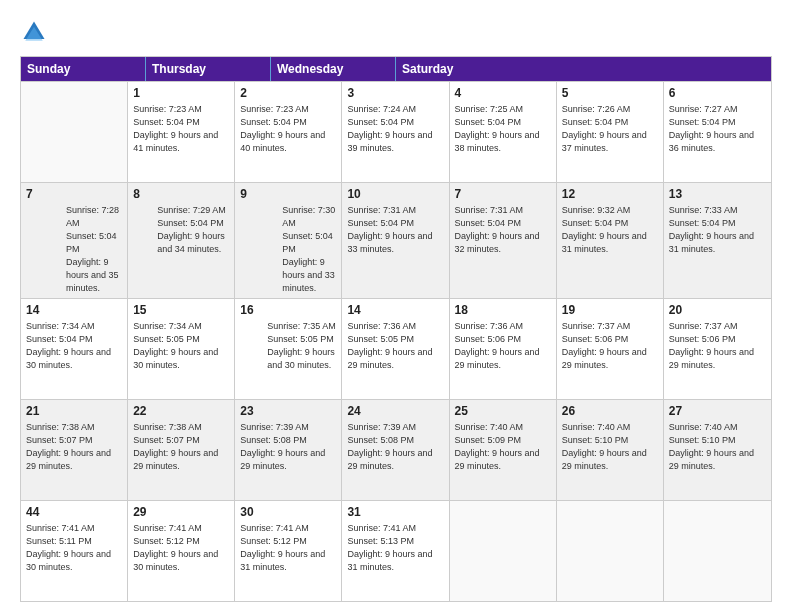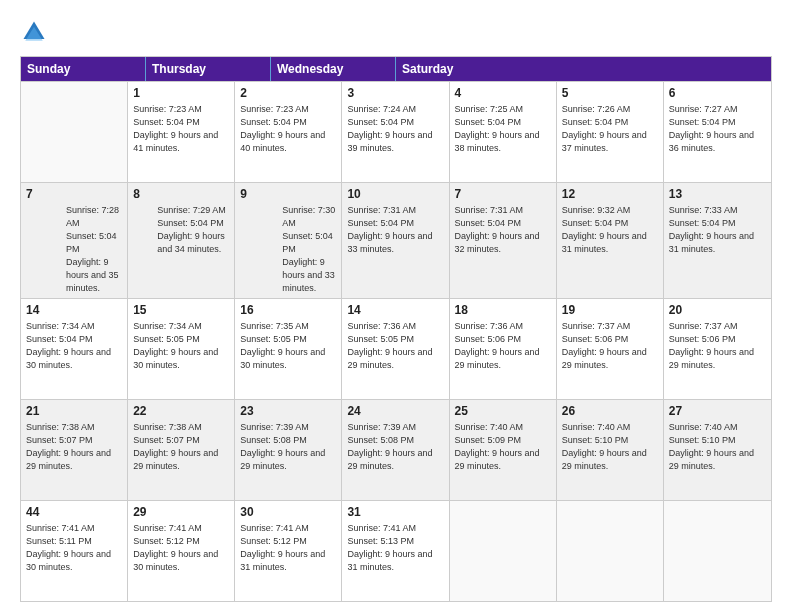--- a/index.html
+++ b/index.html
@@ -236,21 +236,21 @@
 Daylight: 9 hours and 30 minutes.</div>
           </div>
           <div class="cal-cell">
             <span class="day-num">15</span>
             <div class="cell-text" style="white-space: pre-line;">Sunrise: 7:34 AM
 Sunset: 5:05 PM
 Daylight: 9 hours and 30 minutes.</div>
           </div>
           <div class="cal-cell">
             <span class="day-num">16</span>
-            <div class="cell-text" style="white-space: pre-line;">Sunrise: 7:35 AM
+            <div class="cell-text" style="white-space: pre-line; margin-left: 27px;">Sunrise: 7:35 AM
 Sunset: 5:05 PM
 Daylight: 9 hours and 30 minutes.</div>
           </div>
           <div class="cal-cell">
             <span class="day-num">14</span>
             <div class="cell-text" style="white-space: pre-line;">Sunrise: 7:36 AM
 Sunset: 5:05 PM
 Daylight: 9 hours and 29 minutes.</div>
           </div>
           <div class="cal-cell">

